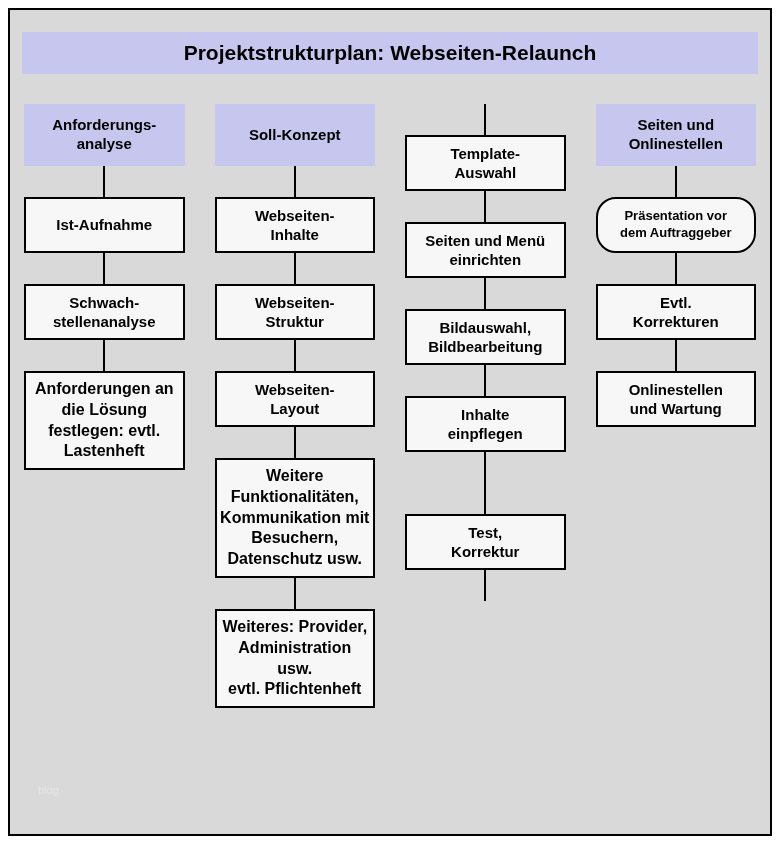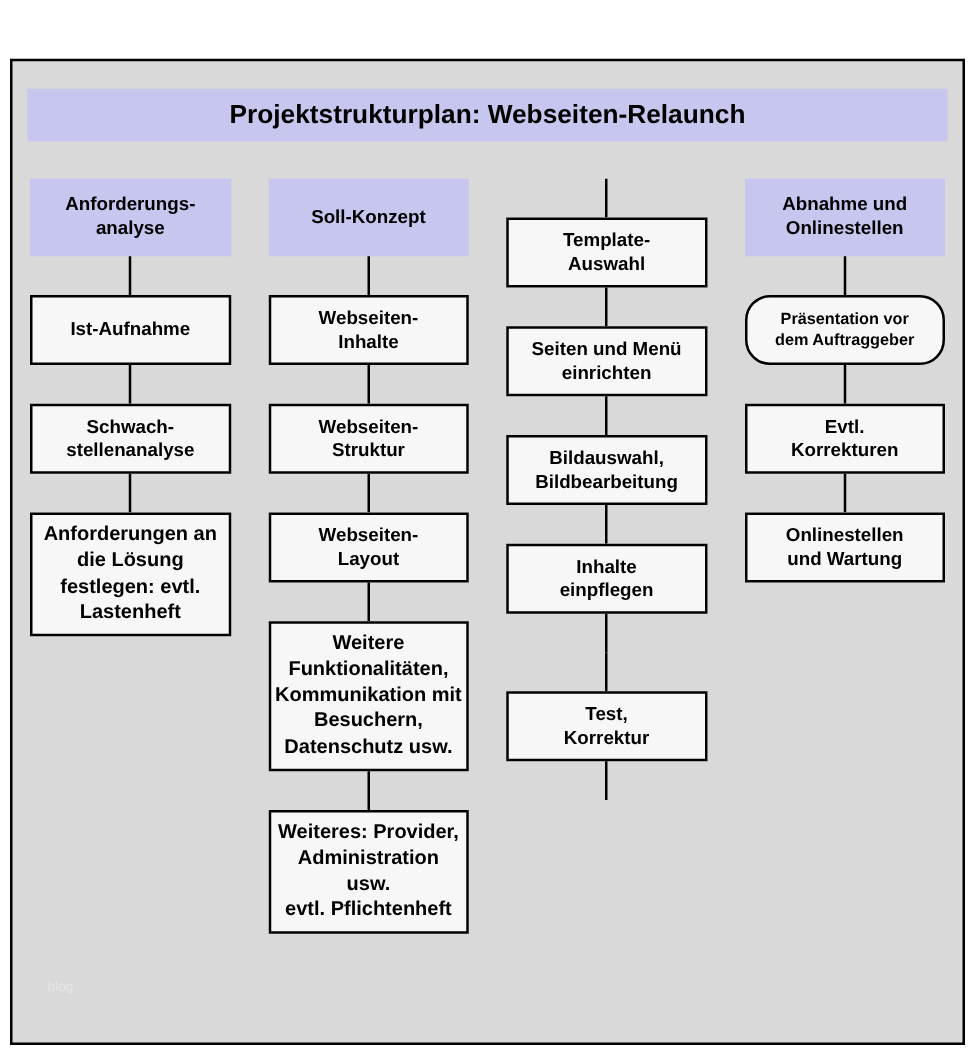--- a/index.html
+++ b/index.html
@@ -7,21 +7,20 @@
     width: 780px; height: 844px;
     background: #ffffff;
     font-family: "Liberation Sans", sans-serif;
   }
   .page { position: relative; width: 780px; height: 844px; background: #ffffff; }
   .frame {
     position: absolute; left: 8px; top: 8px; right: 8px; bottom: 8px;
     border: 2px solid var(--border, #000);
     background: var(--canvas-bg, #d9d9d9);
     overflow: hidden;
-    margin-top: 39px;
   }
   .title-bar {
     margin: 22px 12px 0 12px;
     height: 42px;
     background: var(--header-bg, #c6c6ee);
     display: flex; align-items: center; justify-content: center;
     font-size: 21px; font-weight: bold; color: #000;
   }
   .columns {
     display: flex;
@@ -124,21 +123,21 @@
           <div class="connector"></div>
           <div class="box normal">Inhalte
 einpflegen</div>
           <div class="connector"></div>
           <div class="connector"></div>
           <div class="box normal">Test,
 Korrektur</div>
           <div class="connector"></div>
         </div>
         <div class="col">
-          <div class="hdr">Abnahme und
+          <div class="hdr">Seiten und
 Onlinestellen</div>
           <div class="connector"></div>
           <div class="box medium">Präsentation vor
 dem Auftraggeber</div>
           <div class="connector"></div>
           <div class="box normal">Evtl.
 Korrekturen</div>
           <div class="connector"></div>
           <div class="box normal">Onlinestellen
 und Wartung</div>

